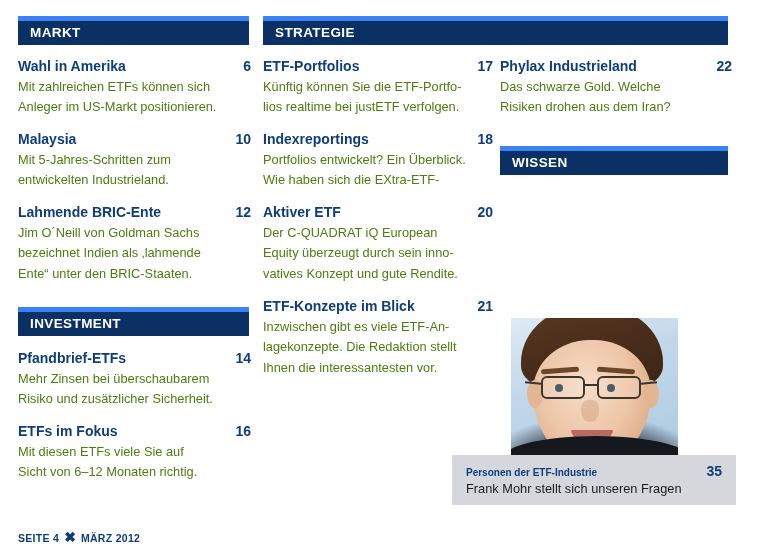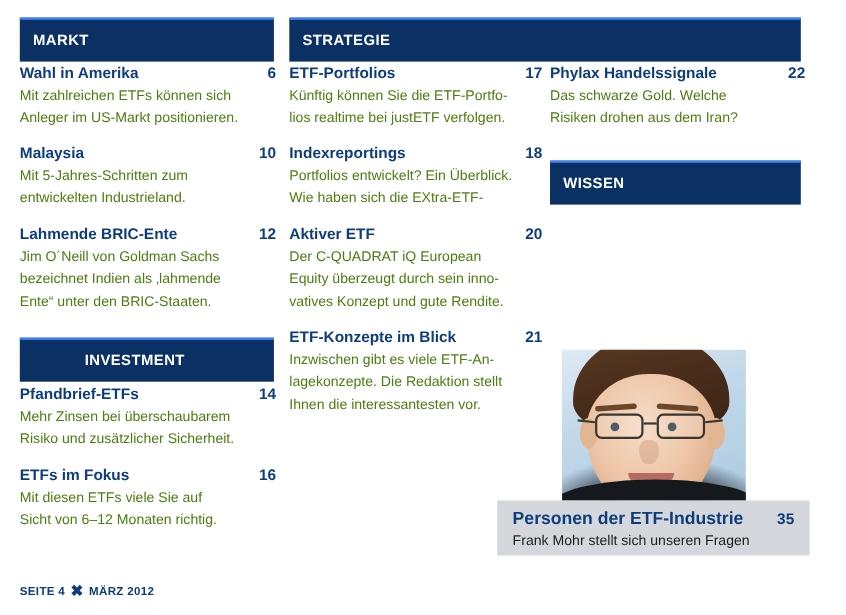--- a/index.html
+++ b/index.html
@@ -17,38 +17,38 @@
 
   .page {
     position: absolute;
     inset: 0;
   }
 
   
   .bar {
     position: absolute;
     background: #0b3164;
-    border-top: 2px solid #3b82f6;
+    border-top: 5px solid #3b82f6;
     box-sizing: border-box;
     display: flex;
     align-items: center;
-    height: 40px;
+    height: 29px;
   }
   .bar-label {
     color: #ffffff;
     font-size: 13.5px;
     font-weight: bold;
     letter-spacing: 0.4px;
     padding-left: 12px;
     line-height: 1;
   }
 
   #bar-markt      { left: 18px;  top: 16px;  width: 231px; }
   #bar-strategie  { left: 263px; top: 16px;  width: 465px; }
-  #bar-investment { left: 18px;  top: 307px; width: 231px; padding-left: 47px; }
+  #bar-investment { left: 18px;  top: 307px; width: 231px; }
   #bar-wissen     { left: 500px; top: 146px; width: 228px; }
 
   
   .entry {
     position: absolute;
   }
   .entry-head {
     display: flex;
     align-items: baseline;
     justify-content: space-between;
@@ -219,21 +219,21 @@
     background: #d4d8dd;
   }
   .caption-head {
     display: flex;
     align-items: baseline;
     justify-content: space-between;
     padding: 8px 14px 0 14px;
   }
   .caption-title {
     color: #0e3d7c;
-    font-size: 16px;
+    font-size: 10px;
     font-weight: bold;
     white-space: nowrap;
   }
   .caption-page {
     color: #0e3d7c;
     font-size: 14px;
     font-weight: bold;
   }
   .caption-desc {
     color: #1b1b1b;
@@ -383,21 +383,21 @@
     </div>
     <div class="entry-desc">
       <div>Inzwischen gibt es viele ETF-An-</div>
       <div>lagekonzepte. Die Redaktion stellt</div>
       <div>Ihnen die interessantesten vor.</div>
     </div>
   </div>
 
   <div class="entry col3" style="top:58px">
     <div class="entry-head">
-      <span class="entry-title">Phylax Handelssignale</span>
+      <span class="entry-title">Phylax Industrieland</span>
       <span class="entry-page">22</span>
     </div>
     <div class="entry-desc">
       <div>Das schwarze Gold. Welche</div>
       <div>Risiken drohen aus dem Iran?</div>
     </div>
   </div>
 
 
   <div id="photo-frame">

